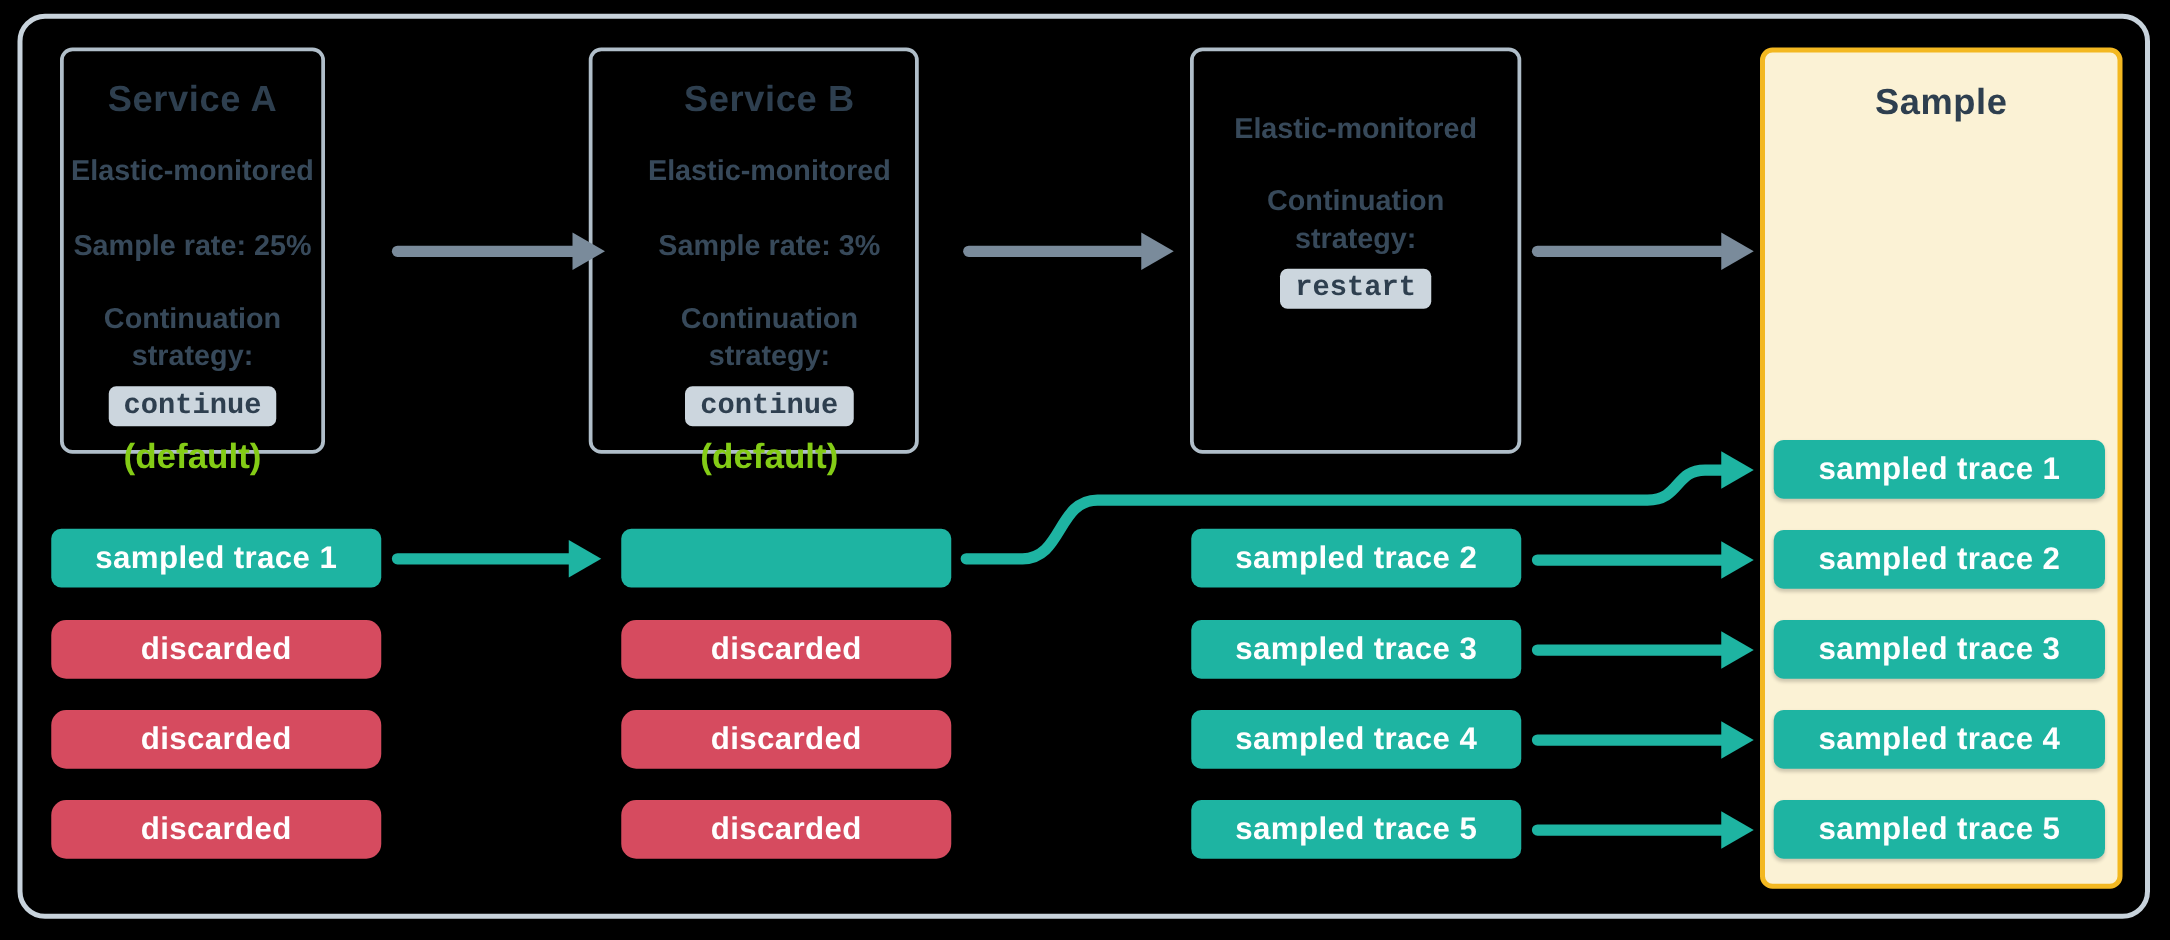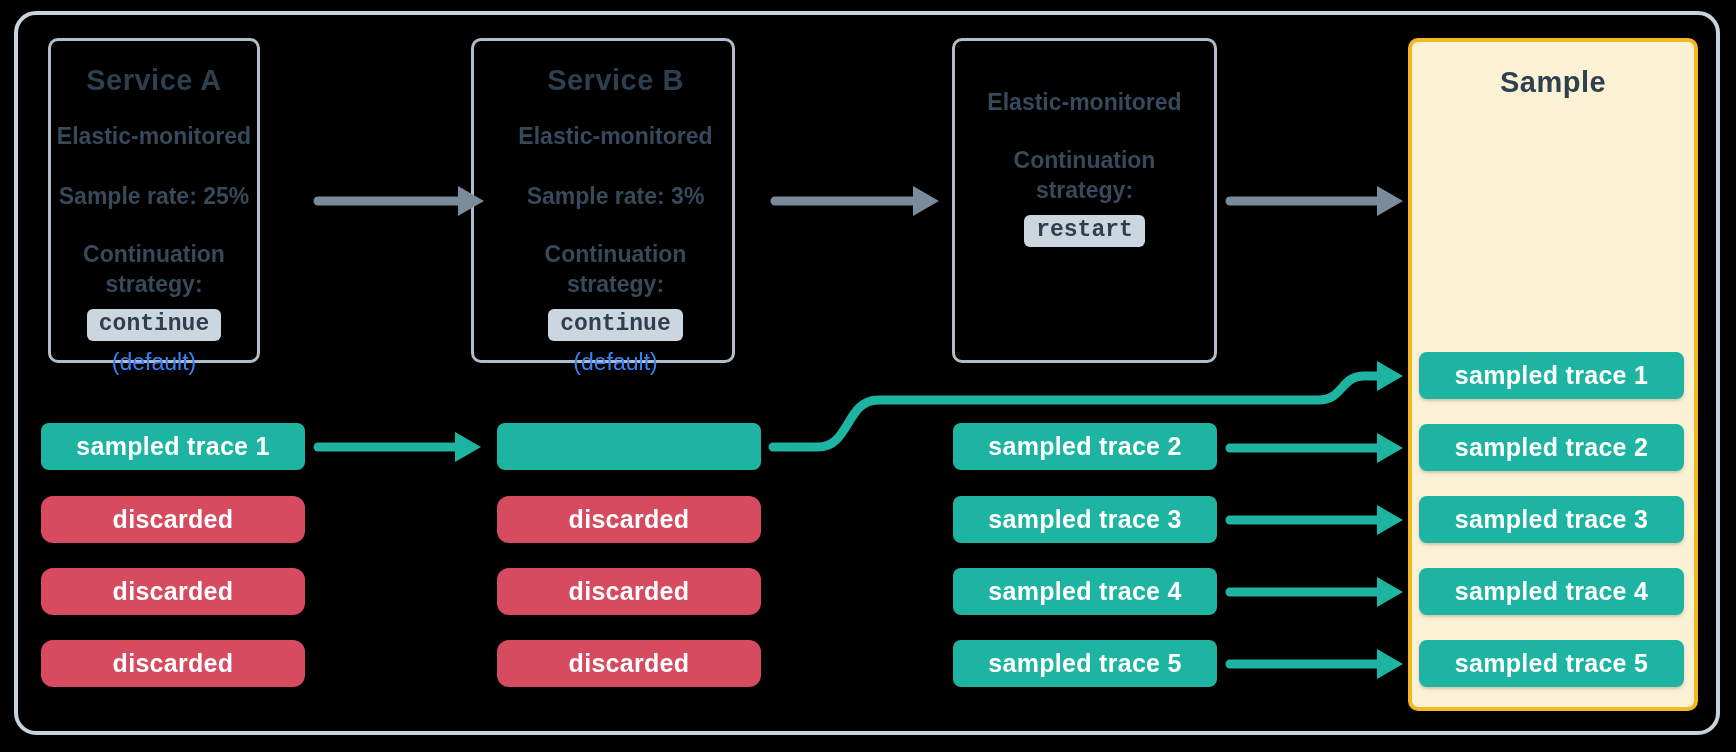--- a/index.html
+++ b/index.html
@@ -34,21 +34,21 @@
   .svc-sub{font-size:23px;font-weight:700;line-height:30px;margin-top:24px;color:#37495a;}
   .svc-rate{font-size:23px;font-weight:700;line-height:30px;margin-top:30px;color:#37495a;}
   .svc-cont{font-size:23px;font-weight:700;line-height:30px;margin-top:28px;color:#37495a;
     padding:0 30px;}
   .svc-code-row{margin-top:10px;display:flex;justify-content:space-between;align-items:center;gap:8px;flex-direction:column;}
   .code-pill{
     background:var(--code-bg);border-radius:6px;padding:2px 12px 4px;
     font-family:"Liberation Mono","DejaVu Sans Mono",monospace;
     font-size:23px;font-weight:600;color:#2e3f4f;
   }
-  .code-suffix{font-size:23px;font-weight:400;color:#3b82f6;}
+  .code-suffix{font-size:28px;font-weight:700;color:#84cc16;}
   .result-panel{
     position:absolute;left:1408px;top:38px;width:290px;height:673px;box-sizing:border-box;
     background:var(--result-bg);border:4px solid var(--result-border);border-radius:10px;
     text-align:center;padding-top:24px;
   }
   .result-title{font-size:29px;font-weight:800;letter-spacing:.5px;}
   .pill{
     position:absolute;height:47px;border-radius:8px;display:flex;align-items:center;justify-content:center;
     color:#fff;font-size:25px;font-weight:700;letter-spacing:.3px;box-sizing:border-box;
   }

